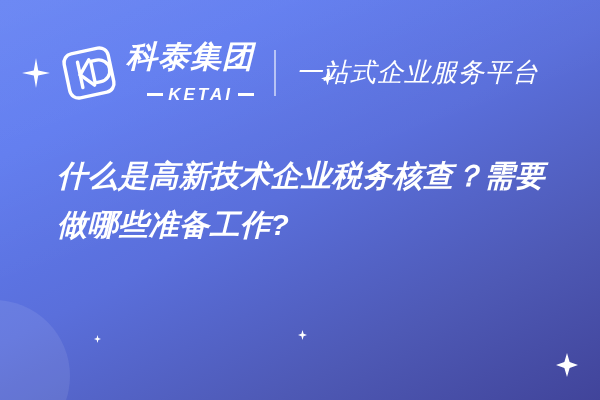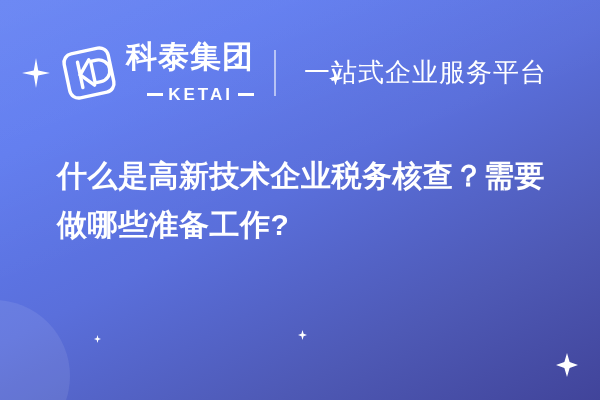--- a/index.html
+++ b/index.html
@@ -8,20 +8,21 @@
     background: #ffffff;
   }
 
   #banner {
     position: relative;
     width: 600px;
     height: 400px;
     overflow: hidden;
     font-family: "Liberation Sans", "DejaVu Sans", sans-serif;
     background: linear-gradient(152deg, #6381f3 0%, #5f7bef 22%, #5a6fdb 48%, #4e59b5 76%, #41449a 100%);
+    font-style: italic;
   }
 
   
   #sheen {
     position: absolute;
     left: -10%;
     top: -30%;
     width: 120%;
     height: 110%;
     background: linear-gradient(160deg, rgba(255,255,255,0.10) 0%, rgba(255,255,255,0.05) 30%, rgba(255,255,255,0.0) 62%);
@@ -130,21 +131,21 @@
   #divider {
     width: 2px;
     height: 46px;
     background: rgba(255,255,255,0.55);
     margin-left: 20px;
     flex: none;
     align-self: center;
   }
 
   #tagline-block {
-    margin-left: 28px;
+    margin-left: 20px;
     display: flex;
     flex-direction: column;
     justify-content: center;
     position: relative;
   }
 
   #tagline-main {
     color: #ffffff;
     font-size: 26px;
     letter-spacing: 1px;

